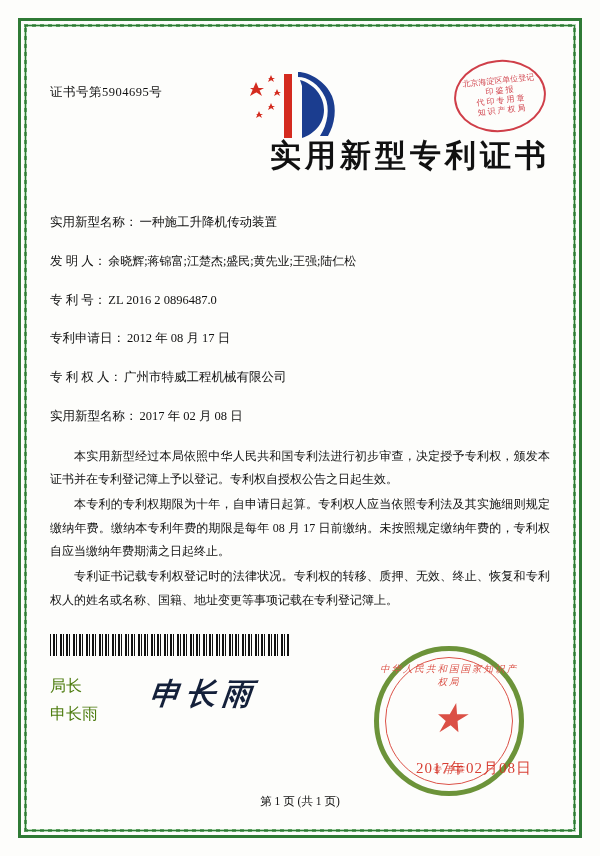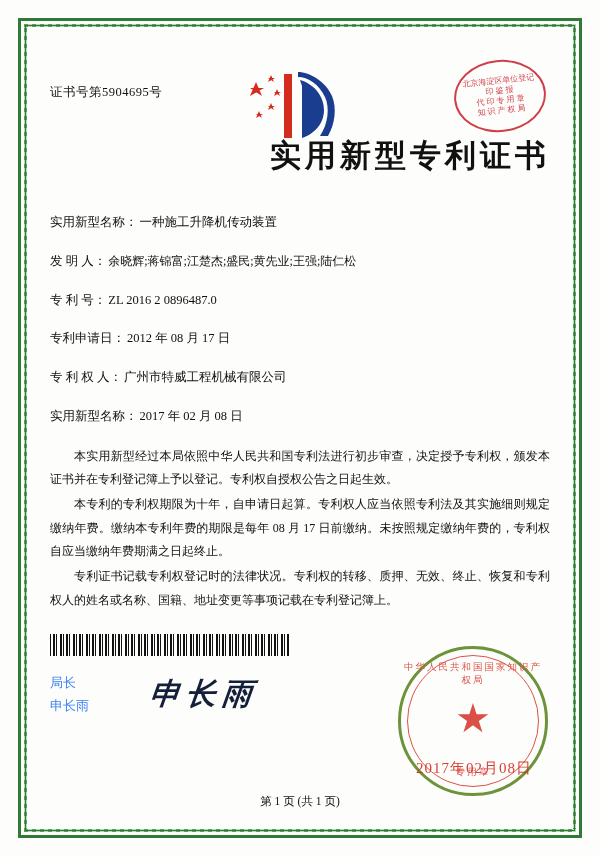--- a/index.html
+++ b/index.html
@@ -164,48 +164,49 @@
       #111 10px 12px, transparent 12px 13px);
   }
 
   
   .sig-block {
     margin-top: 16px;
     position: relative;
     height: 100px;
   }
   .sig-labels {
-    font-size: 13px;
+    font-size: 16px;
     line-height: 1.75;
-    color: #3b82f6;
+    color: #4d7c0f;
   }
   .handwriting {
     position: absolute;
     left: 100px;
     top: 2px;
     font-family: "Liberation Serif", serif;
     font-size: 30px;
     font-style: italic;
     font-weight: bold;
     letter-spacing: 6px;
     color: #14203a;
     transform: skewX(-6deg);
   }
 
   
   .seal {
     position: absolute;
-    right: 2px;
+    right: 26px;
     top: -26px;
     width: 150px;
     height: 150px;
-    border: 3px solid #4d7c0f;
+    border: 5px solid #4d7c0f;
     border-radius: 50%;
     opacity: .82;
     box-sizing: border-box;
+    font-style: italic;
   }
   .seal-ring {
     position: absolute;
     left: 6px; top: 6px; right: 6px; bottom: 6px;
     border: 1px solid #d42b1f;
     border-radius: 50%;
   }
   .seal-star {
     position: absolute;
     left: 50%;

